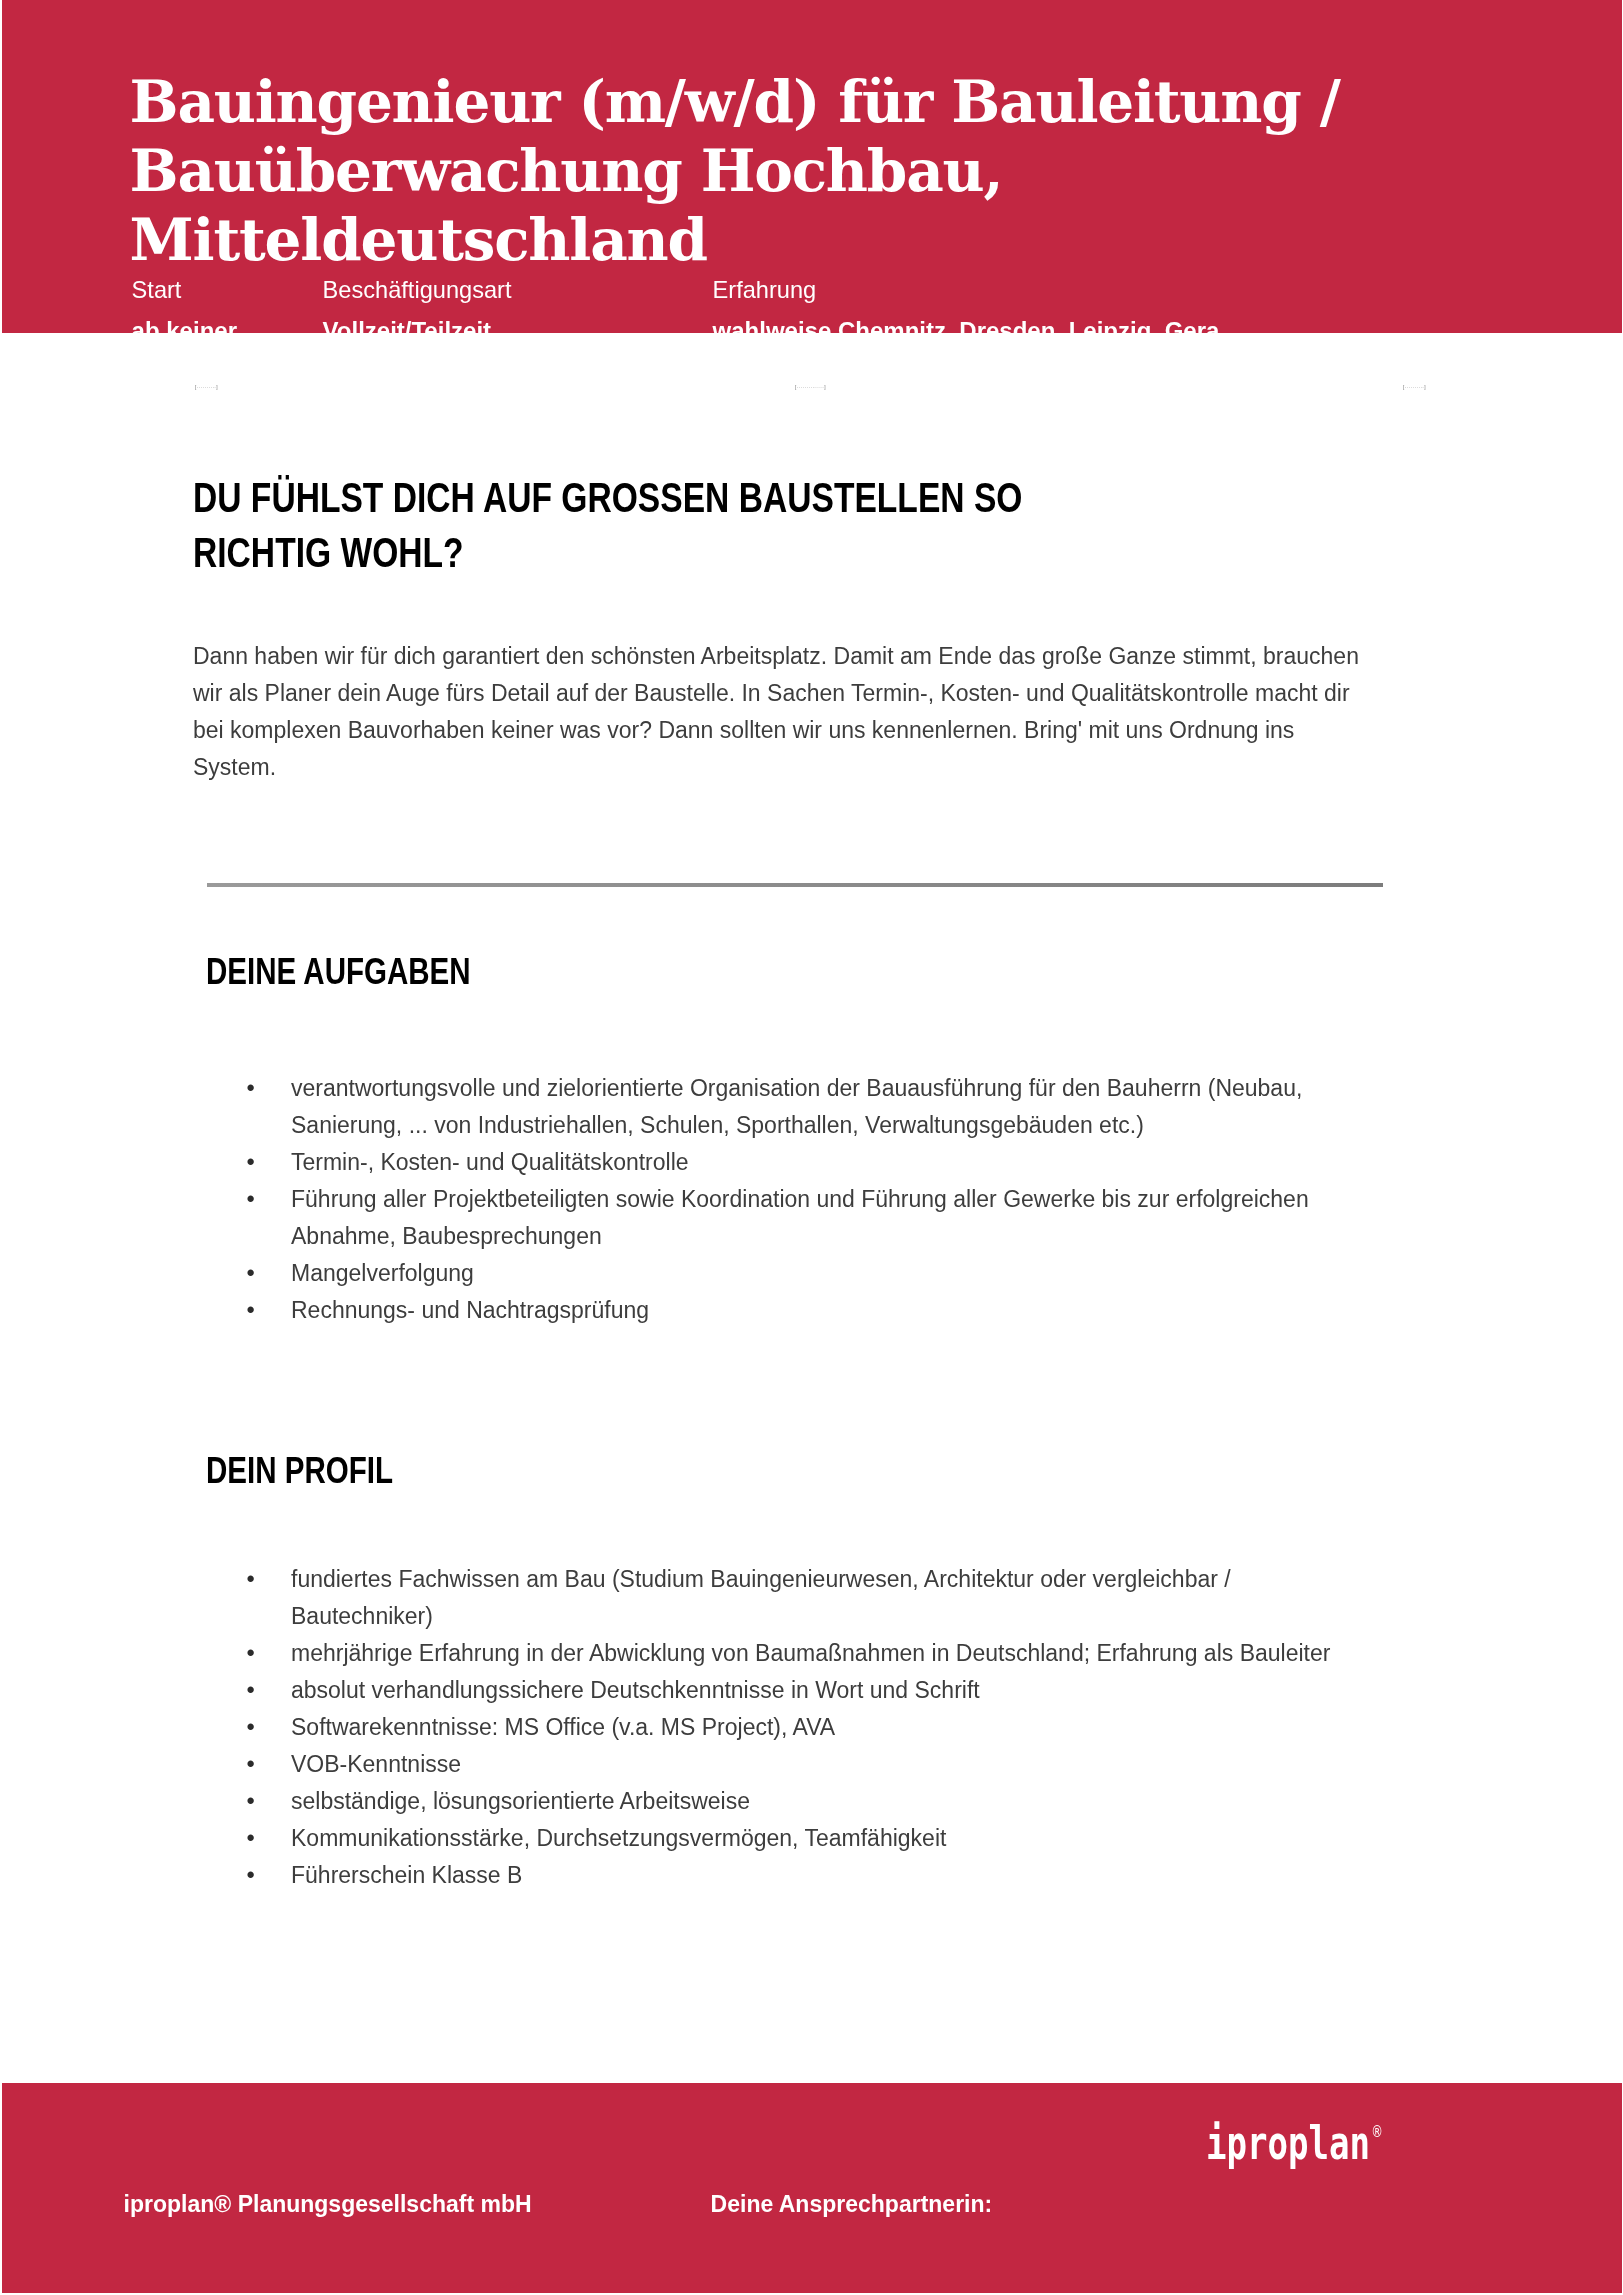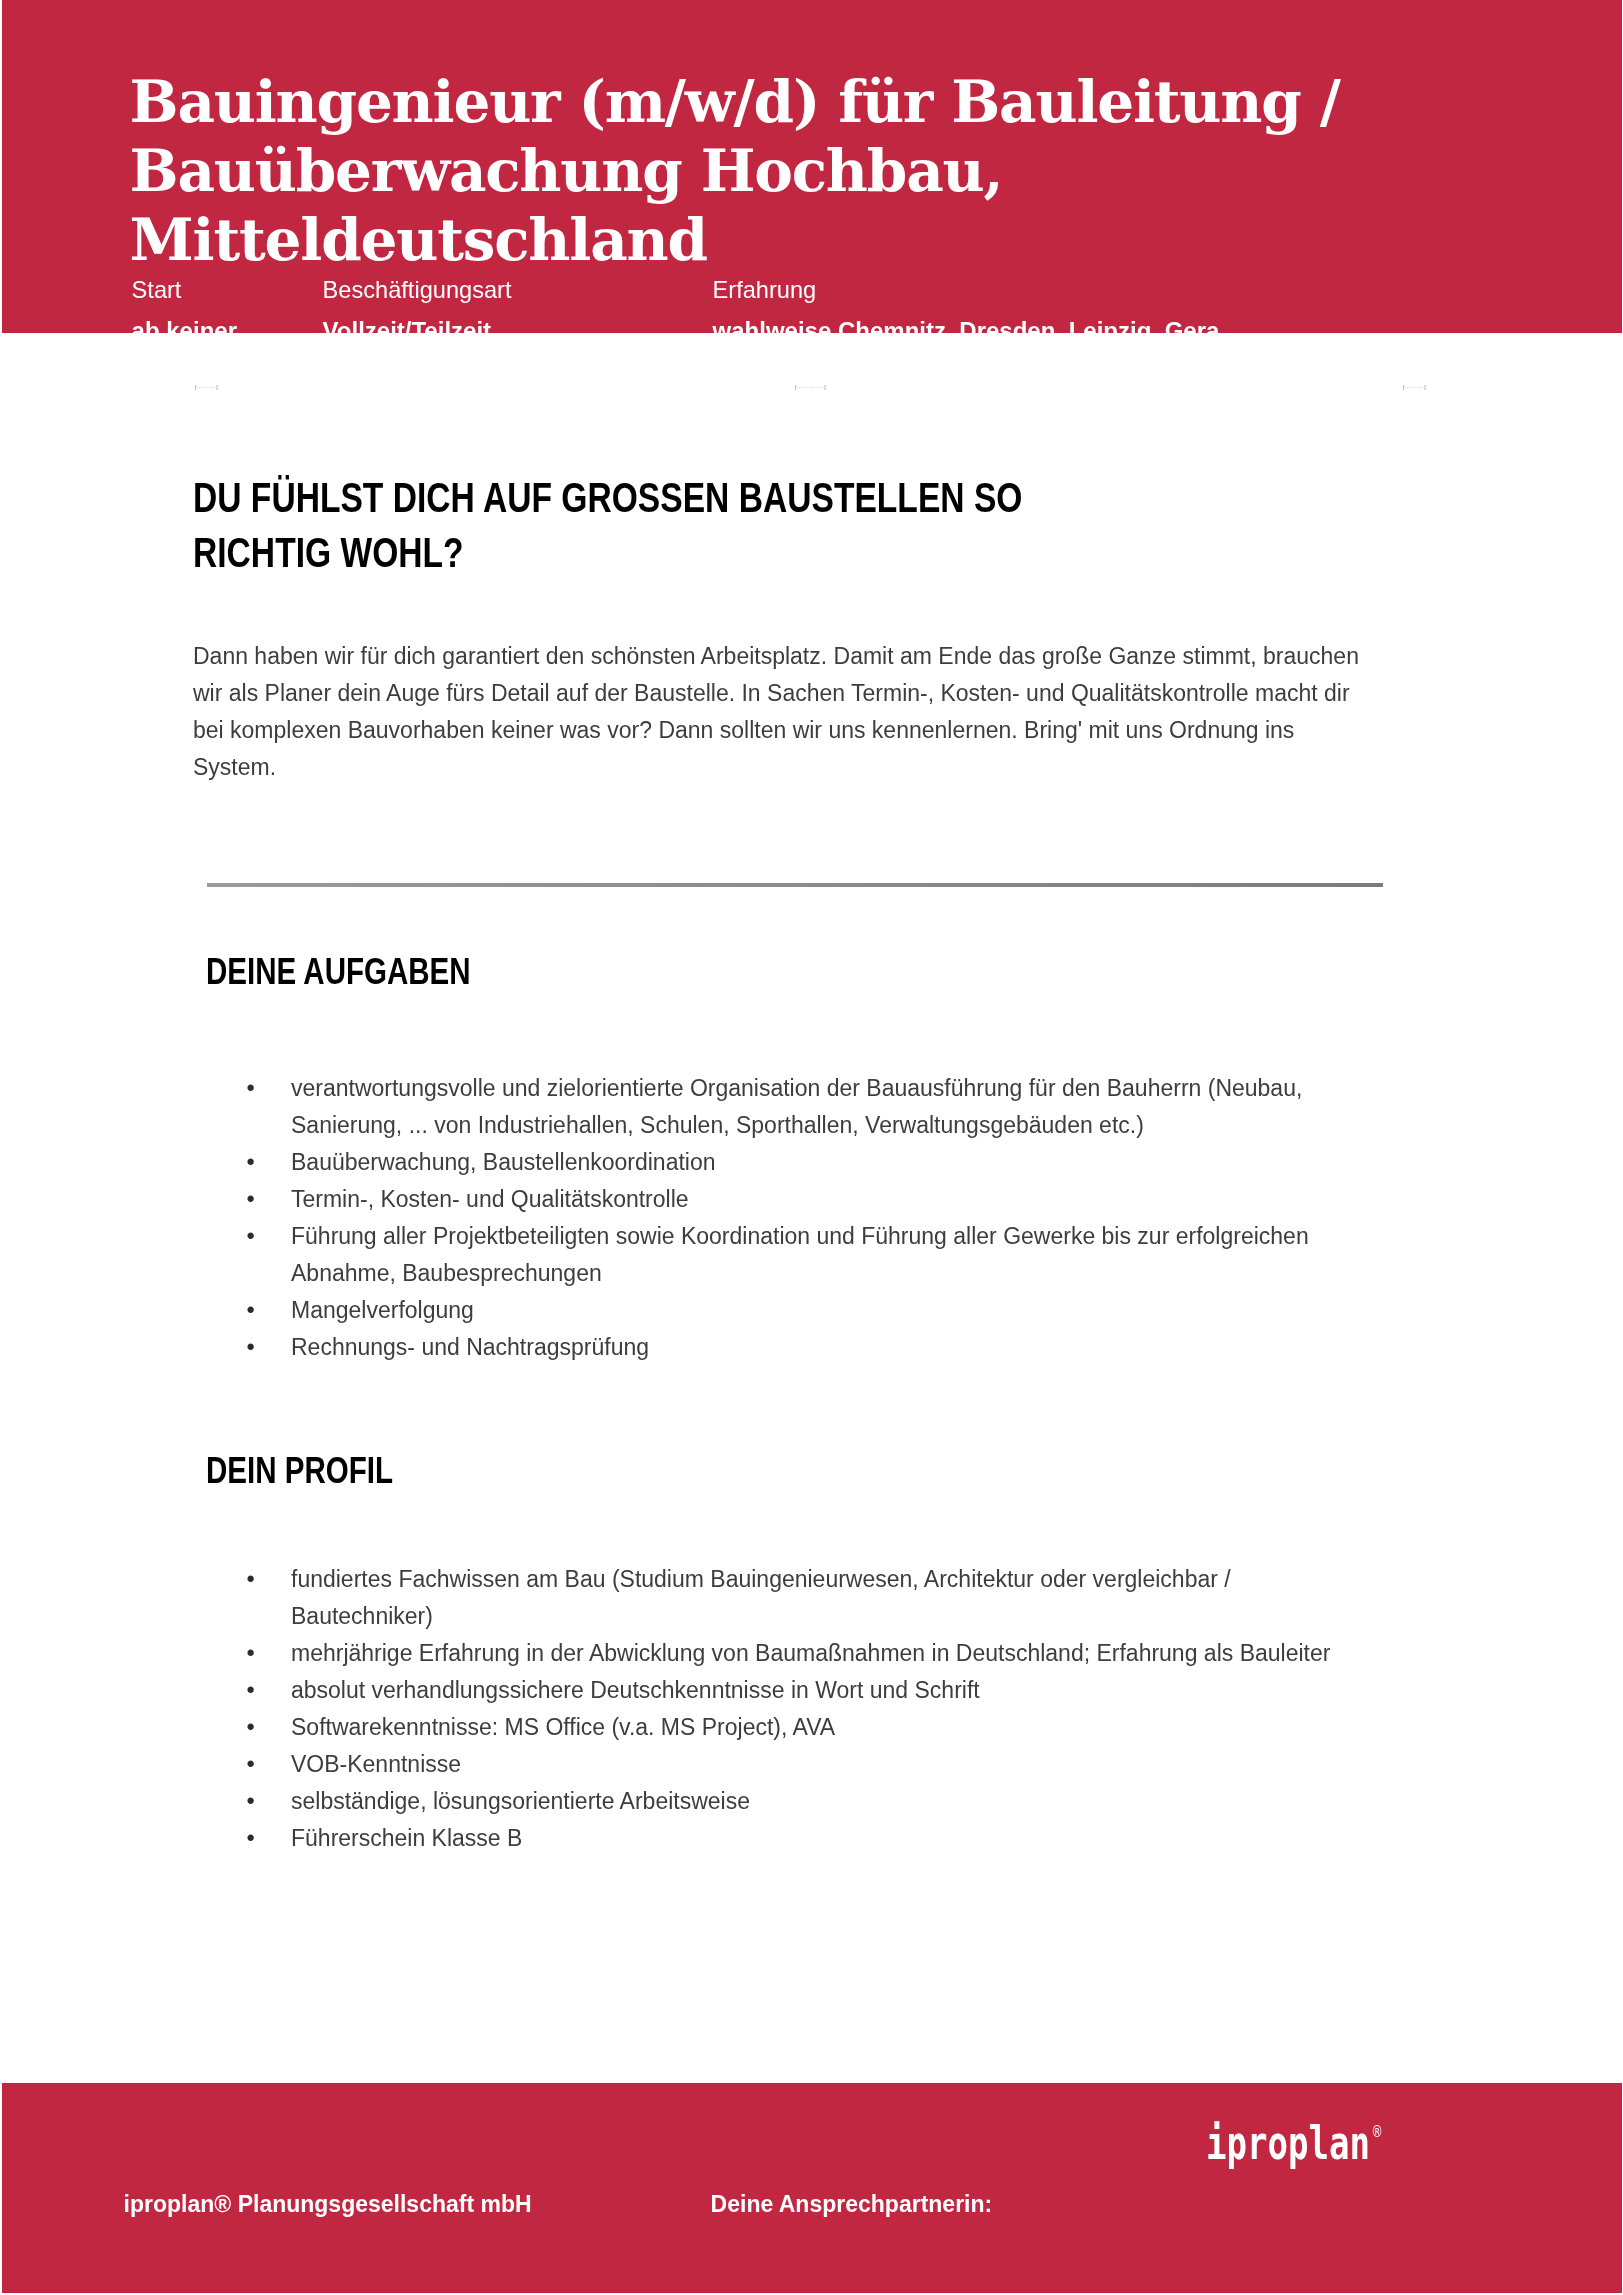--- a/index.html
+++ b/index.html
@@ -117,35 +117,35 @@
   <h2 class="intro-heading">DU FÜHLST DICH AUF GROSSEN BAUSTELLEN SO RICHTIG WOHL?</h2>
   <div class="intro-copy">
     <p>Dann haben wir für dich garantiert den schönsten Arbeitsplatz. Damit am Ende das große Ganze stimmt, brauchen wir als Planer dein Auge fürs Detail auf der Baustelle. In Sachen Termin-, Kosten- und Qualitätskontrolle macht dir bei komplexen Bauvorhaben keiner was vor? Dann sollten wir uns kennenlernen. Bring' mit uns Ordnung ins System.</p>
   </div>
 
   <div class="divider"></div>
 
   <h2 class="section-heading heading-aufgaben">DEINE AUFGABEN</h2>
   <ul class="bullet-list list-aufgaben">
     <li>verantwortungsvolle und zielorientierte Organisation der Bauausführung für den Bauherrn (Neubau, Sanierung, ... von Industriehallen, Schulen, Sporthallen, Verwaltungsgebäuden etc.)</li>
-    <li>Bauüberwachung, Baustellenkoordination</li>
     <li>Termin-, Kosten- und Qualitätskontrolle</li>
     <li>Führung aller Projektbeteiligten sowie Koordination und Führung aller Gewerke bis zur erfolgreichen Abnahme, Baubesprechungen</li>
     <li>Mangelverfolgung</li>
     <li>Rechnungs- und Nachtragsprüfung</li>
   </ul>
 
   <h2 class="section-heading heading-profil">DEIN PROFIL</h2>
   <ul class="bullet-list list-profil">
     <li>fundiertes Fachwissen am Bau (Studium Bauingenieurwesen, Architektur oder vergleichbar / Bautechniker)</li>
     <li>mehrjährige Erfahrung in der Abwicklung von Baumaßnahmen in Deutschland; Erfahrung als Bauleiter</li>
     <li>absolut verhandlungssichere Deutschkenntnisse in Wort und Schrift</li>
     <li>Softwarekenntnisse: MS Office (v.a. MS Project), AVA</li>
     <li>VOB-Kenntnisse</li>
     <li>selbständige, lösungsorientierte Arbeitsweise</li>
+    <li>Kommunikationsstärke, Durchsetzungsvermögen, Teamfähigkeit</li>
     <li>Führerschein Klasse B</li>
   </ul>
 
   <div class="footer-band">
     <div class="footer-col footer-company">
       <div class="footer-line-bold">iproplan® Planungsgesellschaft mbH</div>
       <div>Bernhardstraße 68, 09126 Chemnitz</div>
       
     </div>
     <div class="footer-col footer-contact">

